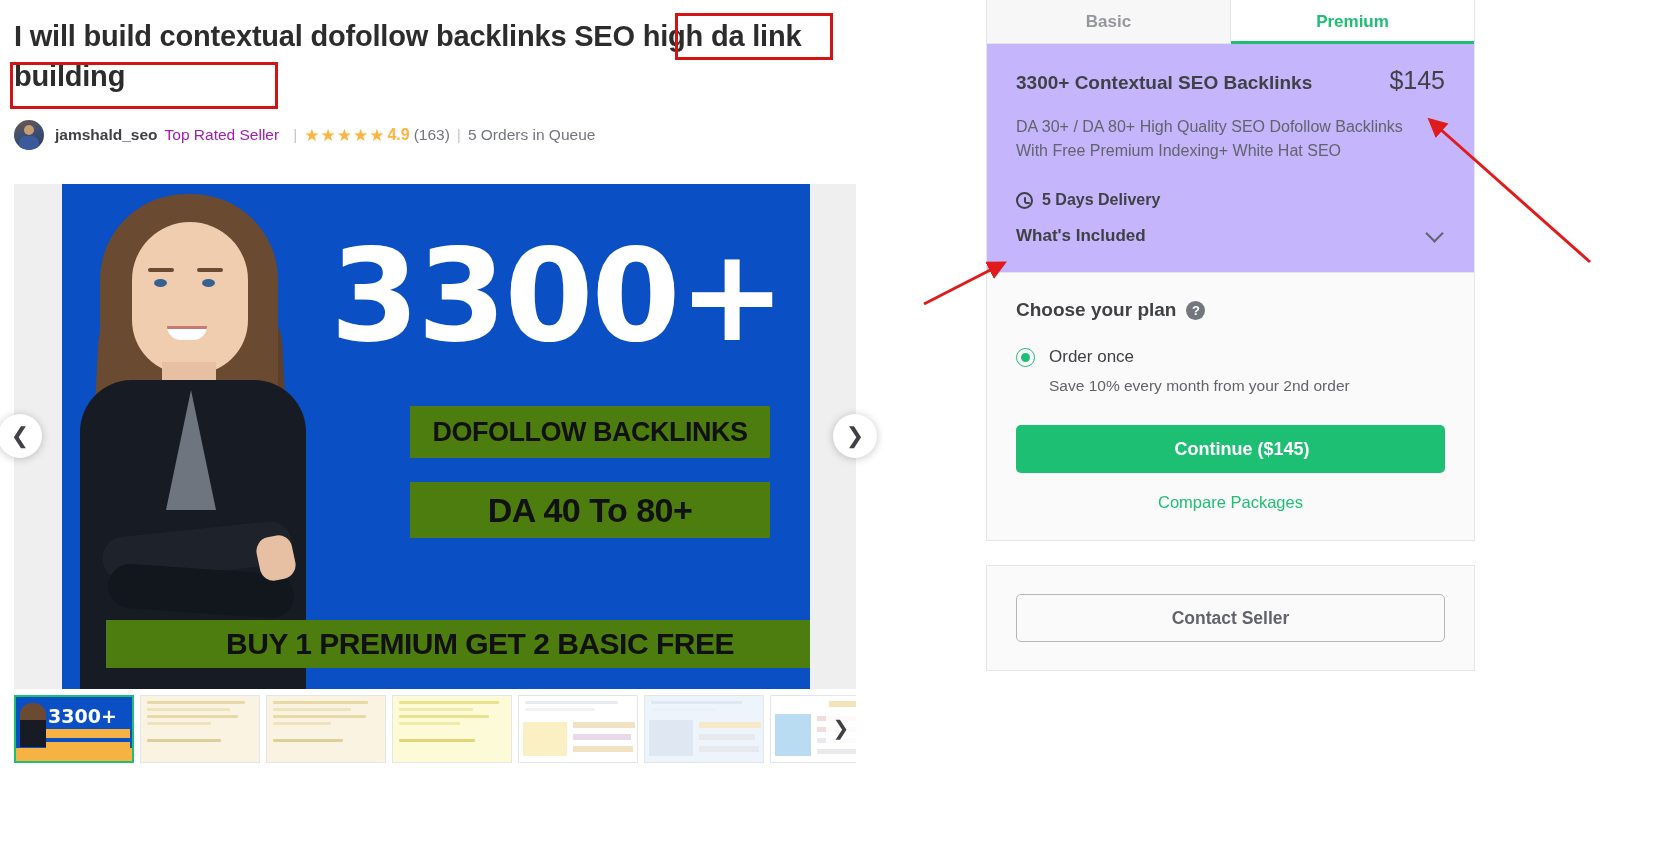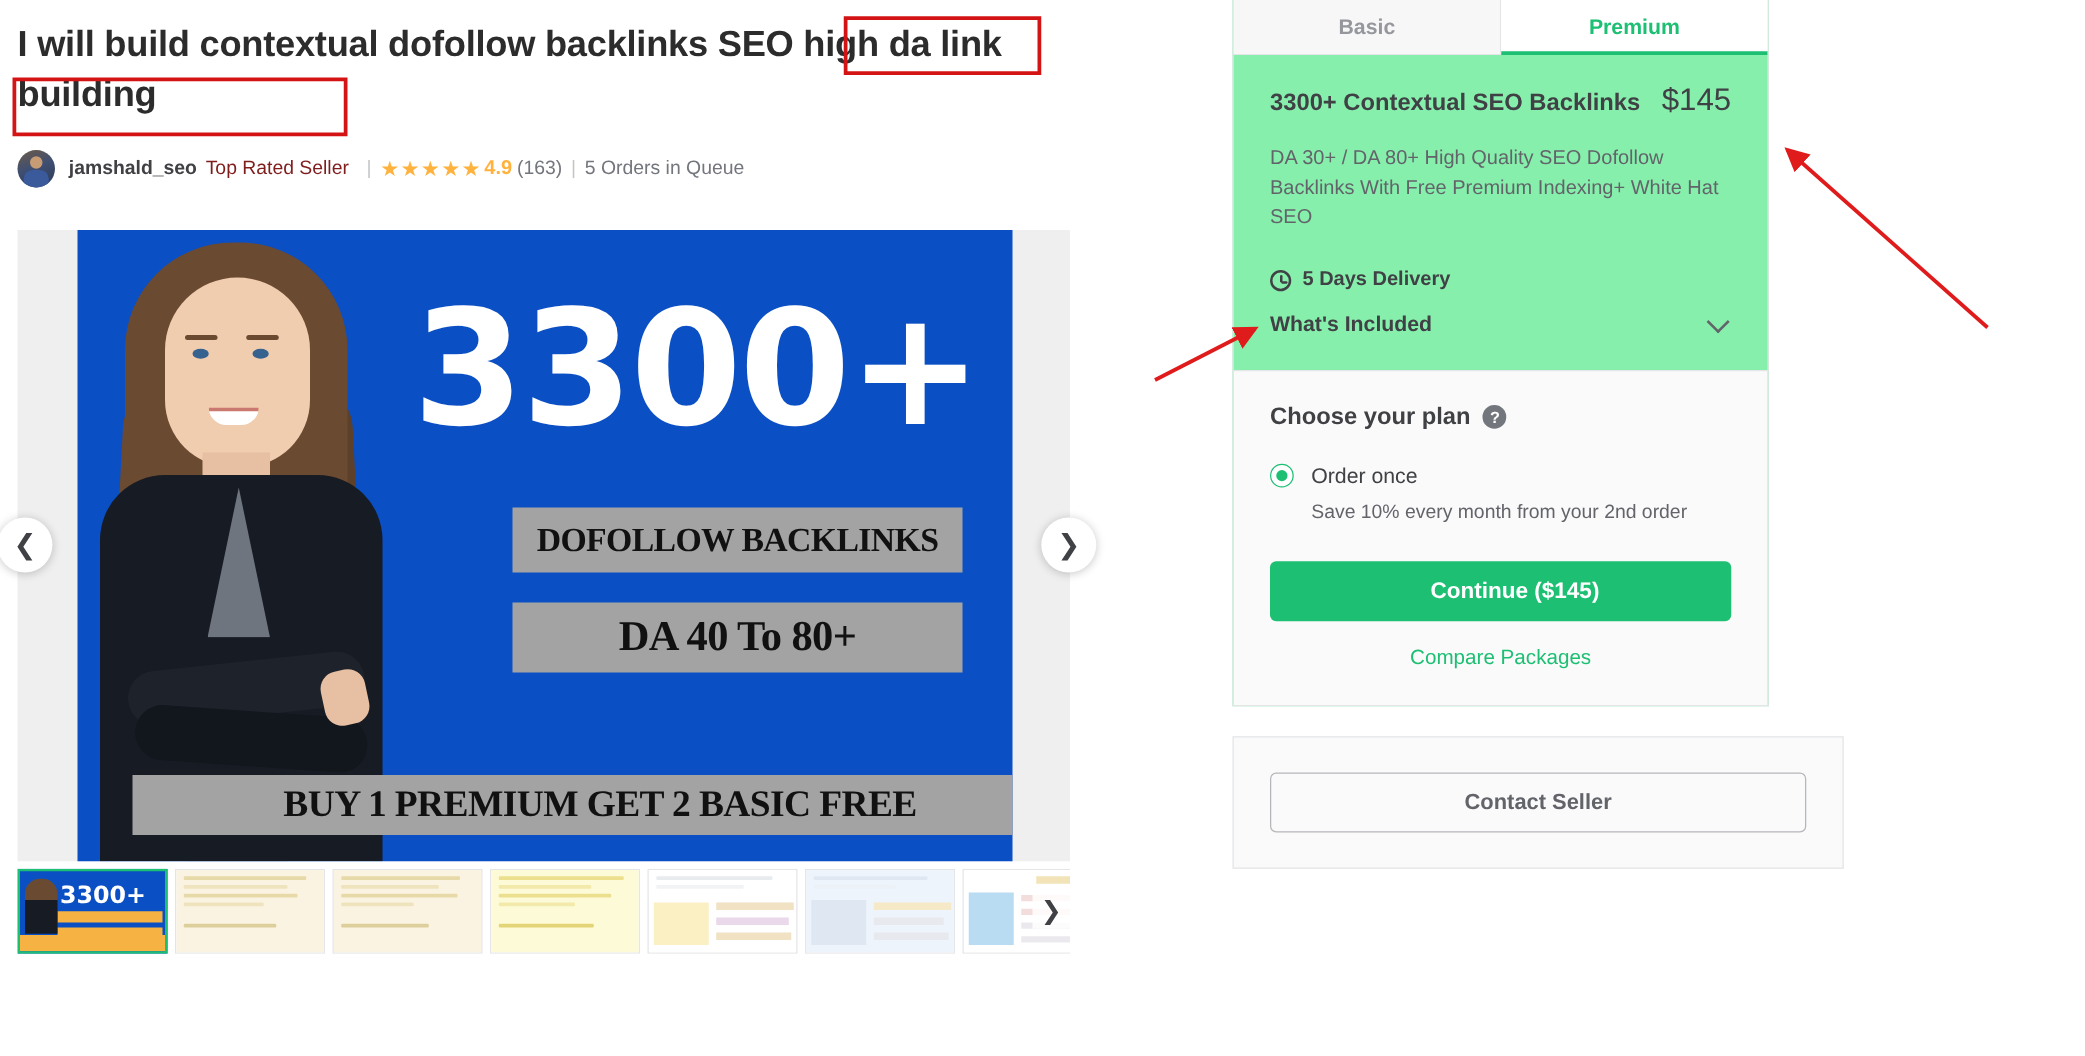--- a/index.html
+++ b/index.html
@@ -60,21 +60,21 @@
     position: absolute; left: 10px; top: 5px;
     width: 10px; height: 10px; border-radius: 50%;
     background: #c79b74;
   }
   #avatar .body {
     position: absolute; left: 5px; top: 16px;
     width: 20px; height: 16px; border-radius: 7px 7px 0 0;
     background: #3a5a9c;
   }
   #seller-name { color: #404145; font-weight: 700; margin-right: 7px; }
-  #seller-badge { color: #7f1d1d; font-weight: 400; margin-right: 7px; }
+  #seller-badge { color: #a21caf; font-weight: 400; margin-right: 7px; }
   .sep { color: #c5c6c9; margin: 0 7px; }
   #stars { display: inline-flex; align-items: center; gap: 1px; }
   .star { color: #ffb33e; font-size: 17px; line-height: 1; }
   #rating-val { color: #ffb33e; font-weight: 700; font-size: 16px; margin-left: 3px; }
   #rating-count { color: #74767e; margin-left: 4px; }
   #orders-queue { color: #74767e; }
 
   
   #gallery {
     position: absolute;
@@ -181,25 +181,25 @@
     text-align: center;
     font-size: 128px;
     font-weight: 700;
     color: #ffffff;
     letter-spacing: -2px;
     line-height: 1;
     font-family: "DejaVu Sans", sans-serif;
   }
   .yellow-bar {
     position: absolute;
-    background: #a3a3a3;
+    background: #4d7c0f;
     display: flex; align-items: center; justify-content: center;
     color: #111111;
     font-weight: 700;
-    font-family: Liberation Serif, serif;
+    font-family: Liberation Sans, sans-serif;
   }
   #bar-dofollow {
     left: 348px; top: 222px; width: 360px; height: 52px;
     font-size: 27px; letter-spacing: -0.5px;
   }
   #bar-da {
     left: 348px; top: 298px; width: 360px; height: 56px;
     font-size: 34px; letter-spacing: -0.5px;
   }
   #bar-buy {
@@ -275,22 +275,22 @@
 
   
   #right-panel {
     position: absolute;
     left: 986px; top: 0;
     width: 489px;
   }
   #package-card {
     border: 1px solid #e4e5e7;
     border-top: none;
-    background: #86efac;
-    width: 429px;
+    background: #c4b5fd;
+    width: 489px;
   }
   #tabs {
     display: flex;
     height: 44px;
     border-bottom: 1px solid #e4e5e7;
     background: #fafafa;
   }
   .tab {
     flex: 1;
     display: flex; align-items: center; justify-content: center;

